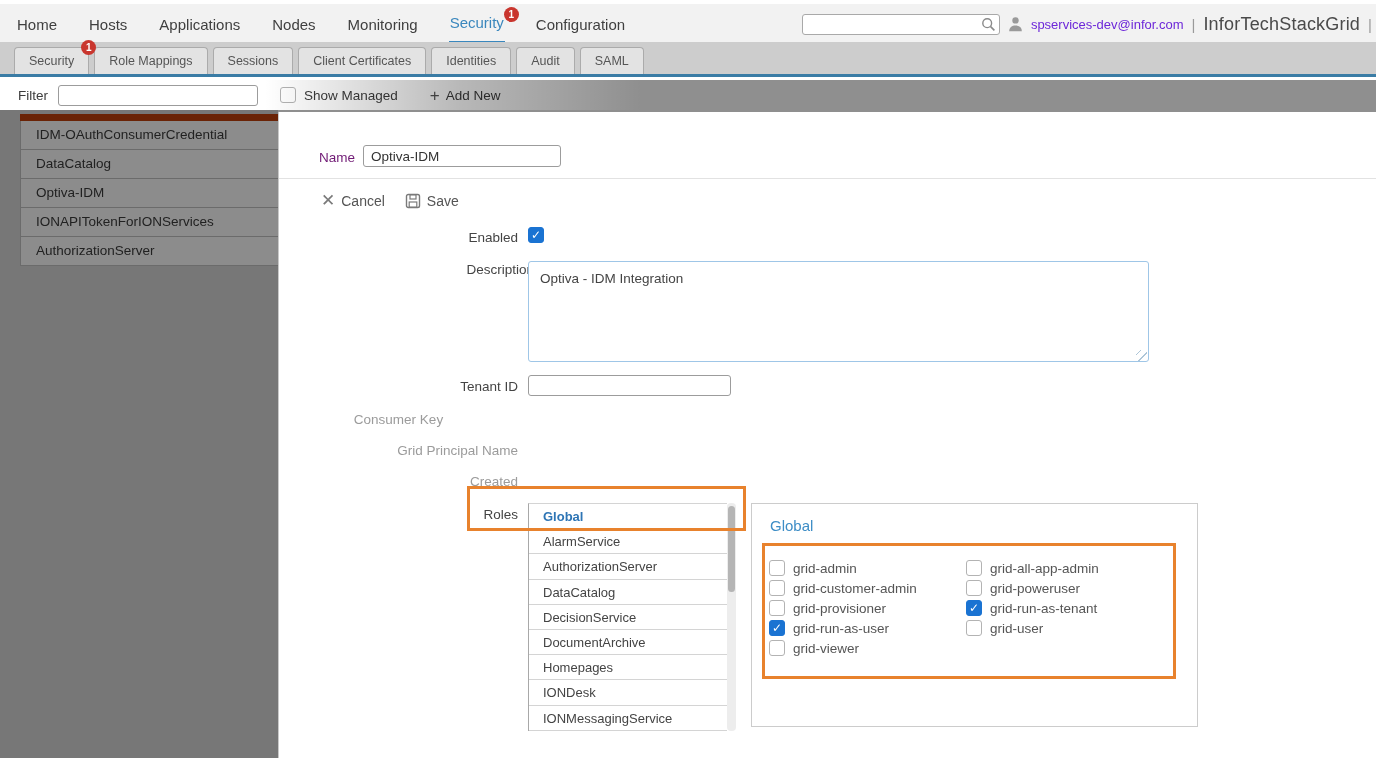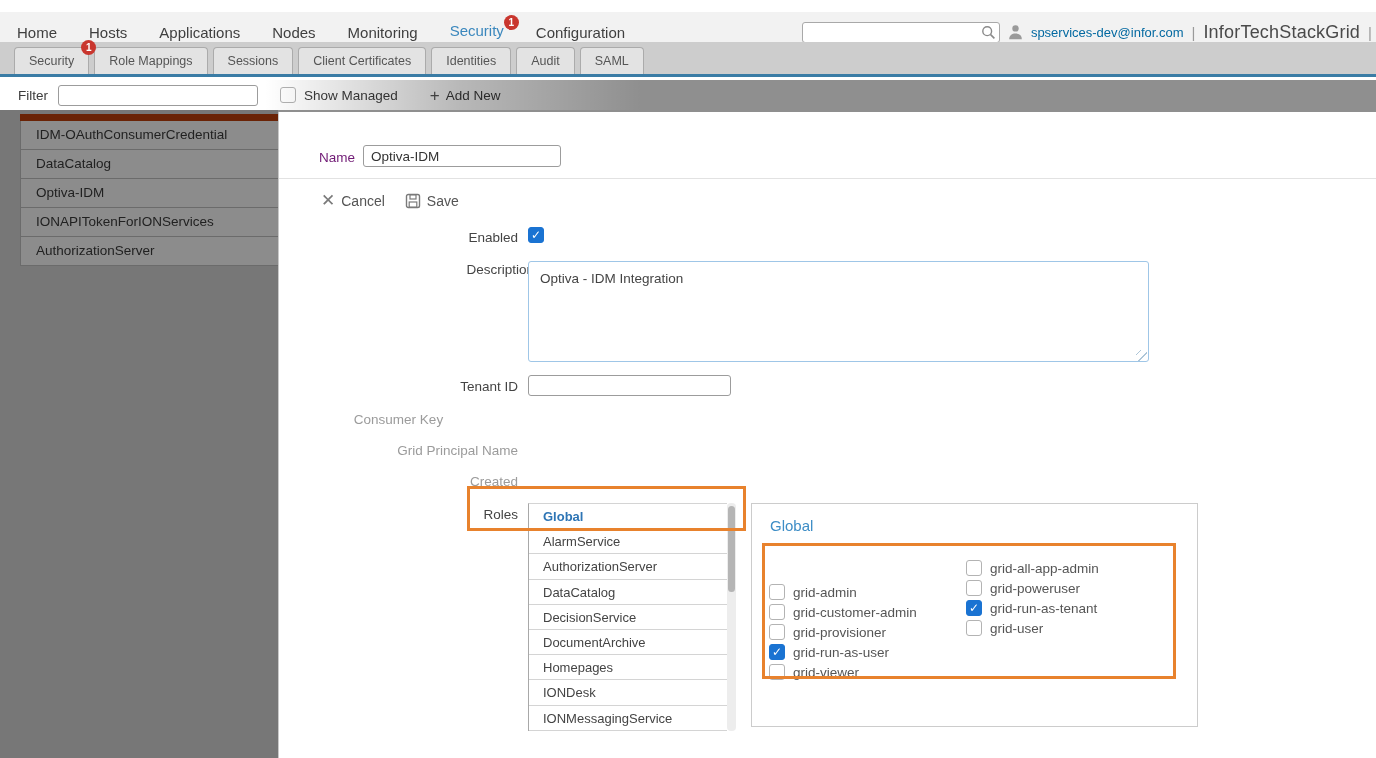--- a/index.html
+++ b/index.html
@@ -1,31 +1,31 @@
 <!DOCTYPE html>
 <html><head>
 <meta charset="utf-8">
 <style>
   * { margin:0; padding:0; box-sizing:border-box; }
   html,body { width:1376px; height:758px; }
   body { font-family:"Liberation Sans","DejaVu Sans",sans-serif; background:#fff; overflow:hidden; }
   .screen { position:relative; width:1376px; height:758px; background:#fff; overflow:hidden; }
 
   
-  .navbar { position:absolute; left:0; top:12px; width:1376px; height:40px; background:#f2f2f2; border-bottom:2px solid #0369a1; }
+  .navbar { position:absolute; left:0; top:4px; width:1376px; height:40px; background:#f2f2f2; border-bottom:2px solid #0369a1; }
   .nav-left { position:absolute; left:16px; top:0; height:40px; display:flex; align-items:stretch; gap:30px; }
   .nav-item { position:relative; display:flex; align-items:center; height:40px; font-size:15px; color:#3f3f3f; cursor:pointer; padding:0 1px; }
   .nav-item.active { color:#3a87bd; border-bottom:3px solid #3a87bd; height:40px; }
   .nav-badge { position:absolute; top:3px; right:-14px; width:15px; height:15px; border-radius:50%; background:#c9362e; color:#fff; font-size:10px; line-height:15px; text-align:center; font-weight:bold; }
   .nav-right { position:absolute; right:4px; top:0; height:40px; display:flex; align-items:center; gap:8px; }
   .nav-search { position:relative; width:198px; height:21px; }
   .nav-search input { width:198px; height:21px; border:1px solid #a9a9a9; border-radius:3px; background:#fff; font-size:12px; padding:0 22px 0 6px; color:#444; outline:none; }
   .search-glyph { position:absolute; right:4px; top:3px; }
   .person-glyph { display:inline-block; }
-  .nav-user { font-size:13px; color:#0369a1; }
+  .nav-user { font-size:13px; color:#6d28d9; }
   .nav-sep { font-size:15px; color:#9a9a9a; }
   .nav-product { font-size:18px; color:#4a4a4a; letter-spacing:0.2px; }
 
   
   .tabbar { position:absolute; left:0; top:42px; width:1376px; height:35px; background:#cdcdcd; border-bottom:3px solid #3a7ca5; }
   .tabs { position:absolute; left:14px; bottom:0; display:flex; gap:5px; align-items:flex-end; }
   .tab { position:relative; background:#e3e3e3; border:1px solid #ababab; border-bottom:none; border-radius:4px 4px 0 0; padding:6px 14px 6px 14px; font-size:12.5px; color:#555; cursor:pointer; white-space:nowrap; }
   .tab.active { background:#176a96; border-color:#176a96; color:#fff; }
   .tab-badge { position:absolute; top:-8px; right:-8px; width:15px; height:15px; border-radius:50%; background:#c9362e; color:#fff; font-size:10px; line-height:15px; text-align:center; font-weight:bold; z-index:2; }
 
@@ -81,21 +81,21 @@
   .role-li.selected { color:#2e75b5; font-weight:bold; }
   .roles-scroll { position:absolute; right:0; top:0; width:9px; height:228px; background:#ededed; border-radius:4px; }
   .roles-thumb { position:absolute; right:1px; top:3px; width:7px; height:86px; background:#b5b5b5; border-radius:4px; cursor:pointer; }
 
   
   .role-detail { position:absolute; left:472px; top:391px; width:447px; height:224px; border:1px solid #ccc; background:#fff; }
   .rd-heading { position:absolute; left:18px; top:13px; font-size:15px; color:#3d8dc6; }
   .rd-divider { position:absolute; left:16px; top:40px; width:405px; height:1px; background:#ddd; }
   .rd-grid { position:absolute; left:17px; top:54px; }
   .rd-col { position:absolute; top:0; }
-  .rd-col.c1 { left:0;margin-top:24px; }
+  .rd-col.c1 { left:0; }
   .rd-col.c2 { left:197px; }
   .rd-row { display:flex; align-items:center; gap:8px; height:20px; }
   .rd-row .lbl { font-size:13.5px; color:#555; white-space:nowrap; cursor:default; }
 
   
   .annot { position:absolute; border:3px solid #e8822d; background:transparent; z-index:10; pointer-events:none; }
   .annot-roles { left:188px; top:374px; width:279px; height:45px; }
   .annot-perms { left:483px; top:431px; width:414px; height:136px; }
 
   svg { display:block; }

